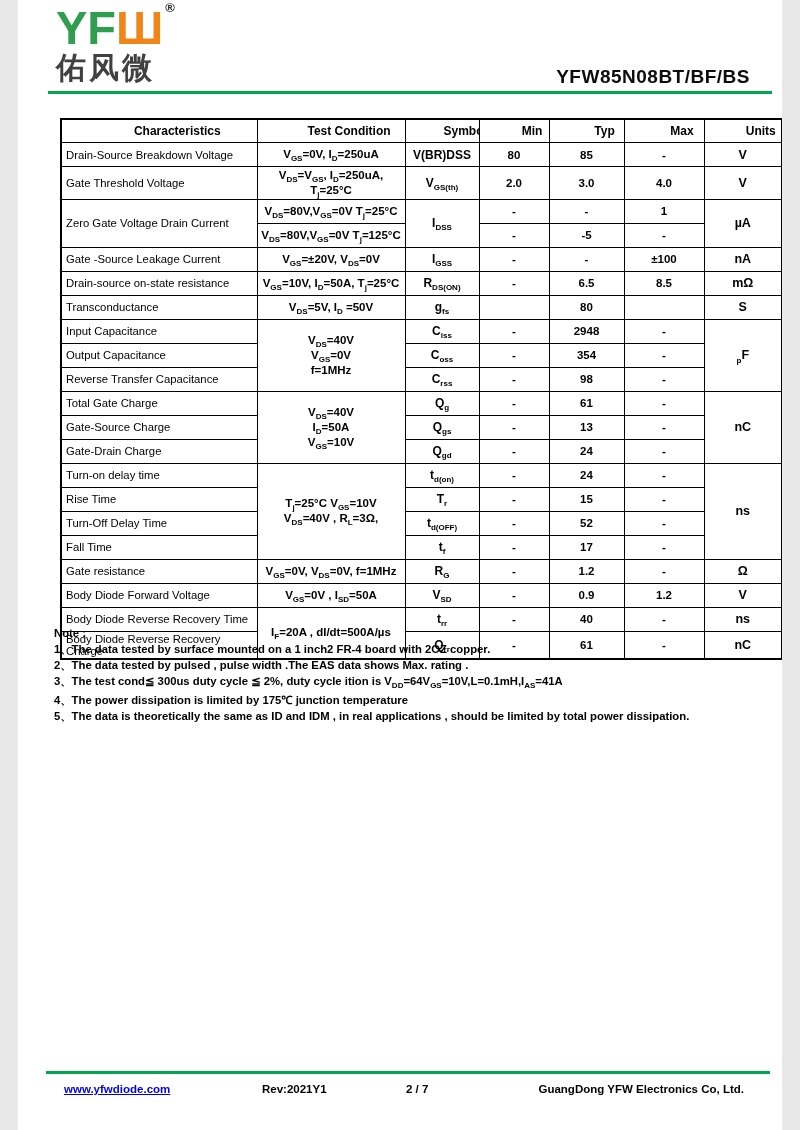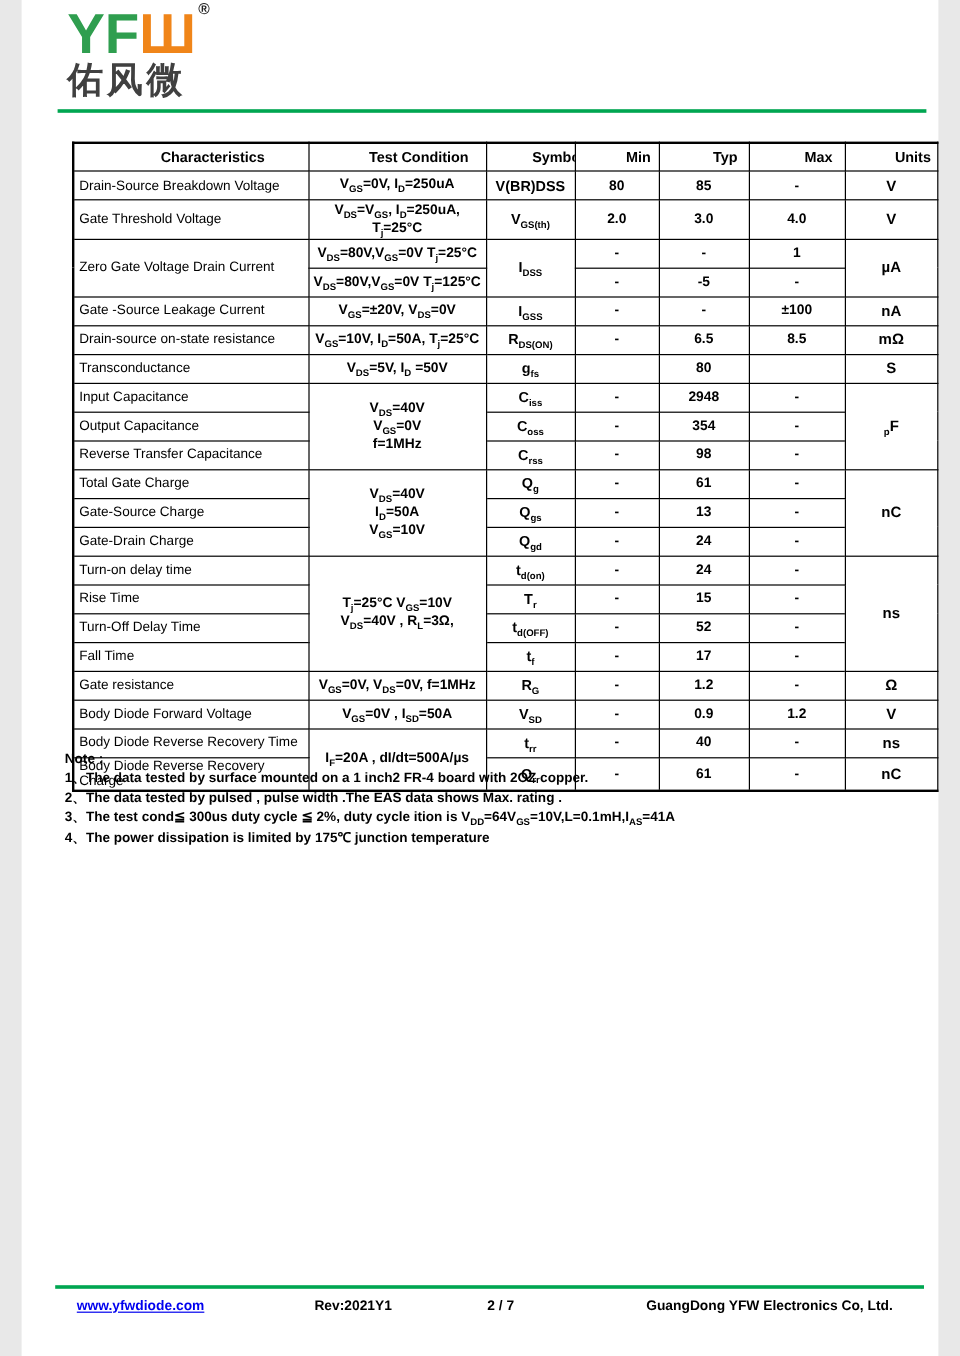--- a/index.html
+++ b/index.html
@@ -52,20 +52,21 @@
 </style>
 </head>
 <body>
 
 <div class="page">
 
   <div class="logo">
     <div class="logo-latin"><span class="logo-green">YF</span><span class="logo-orange">Ш</span><span class="logo-reg">®</span></div>
     <div class="logo-cn">佑风微</div>
   </div>
+  <div class="part-number">YFW85N08BT/BF/BS</div>
   <div class="rule-top"></div>
 
   <table class="ratings">
     <colgroup>
       <col style="width:196px">
         <col style="width:148px">
         <col style="width:74px">
       <col style="width:70px">
         <col style="width:75px">
         <col style="width:80px">
@@ -261,20 +262,21 @@
       </tr>
     </tbody>
   </table>
 
   <div class="notes">
     <div class="note-label">Note :</div>
     <div class="note-item">1、The data tested by surface mounted on a 1 inch2 FR-4 board with 2OZ copper.</div>
     <div class="note-item">2、The data tested by pulsed , pulse width .The EAS data shows Max. rating .</div>
     <div class="note-item">3、The test cond≦ 300us duty cycle ≦ 2%, duty cycle ition is V<sub>DD</sub>=64V<sub>GS</sub>=10V,L=0.1mH,I<sub>AS</sub>=41A</div>
     <div class="note-item">4、The power dissipation is limited by 175℃ junction temperature</div>
+    <div class="note-item">5、The data is theoretically the same as ID and IDM , in real applications , should be limited by total power dissipation.</div>
   </div>
 
   <div class="rule-bottom"></div>
   <div class="footer-text">
     <a class="website">www.yfwdiode.com</a>
     <span class="revision">Rev:2021Y1</span>
     <span class="page-num">2 / 7</span>
     <span class="company">GuangDong YFW Electronics Co, Ltd.</span>
   </div>
 

